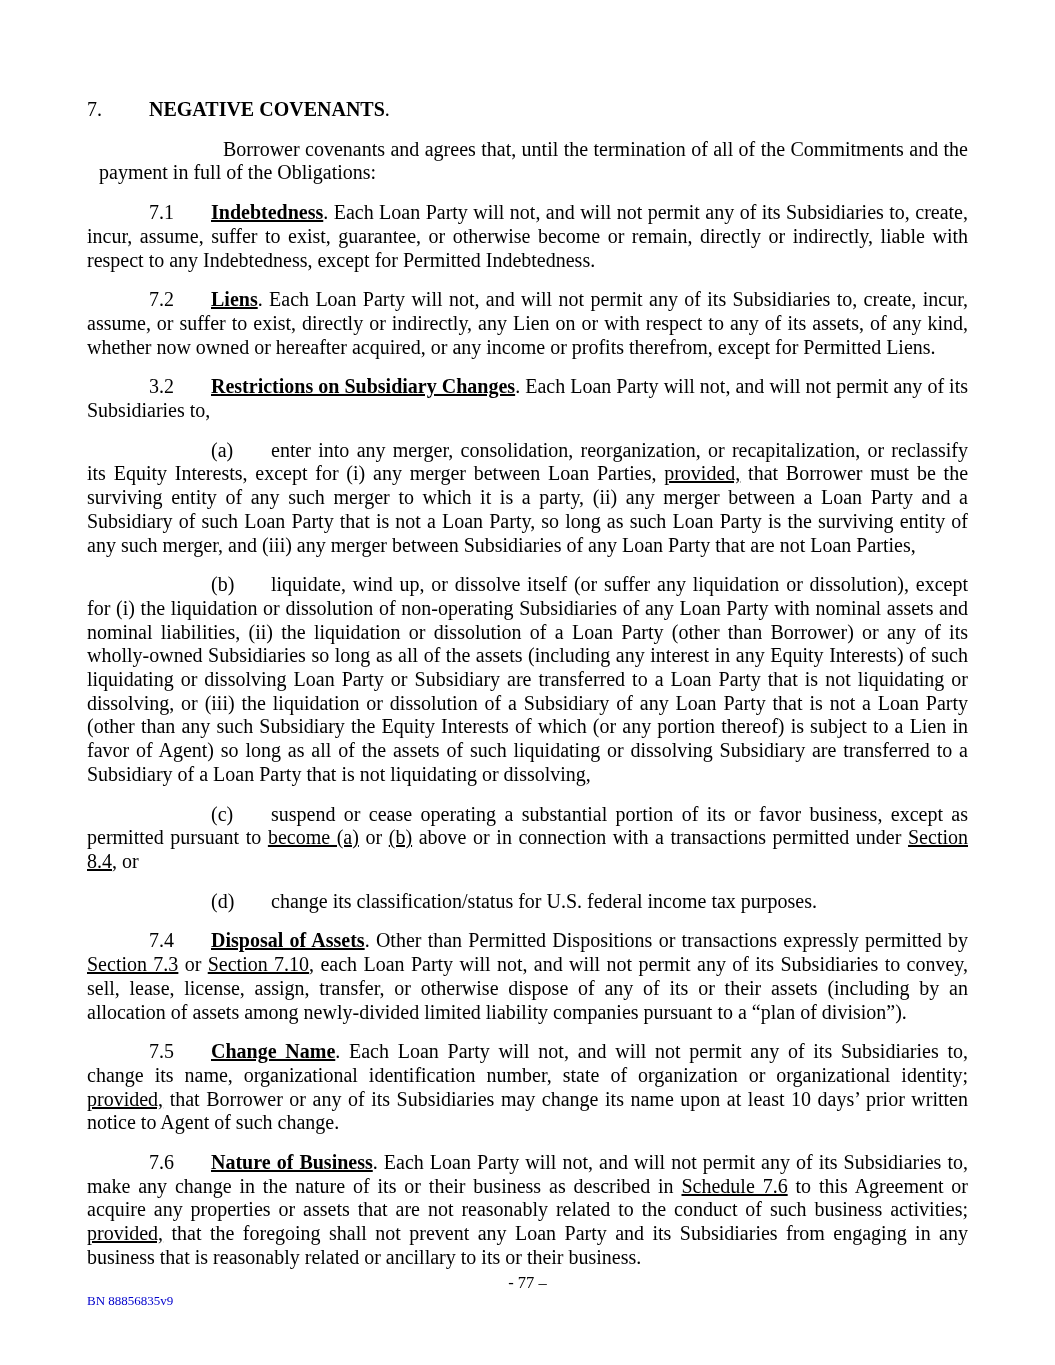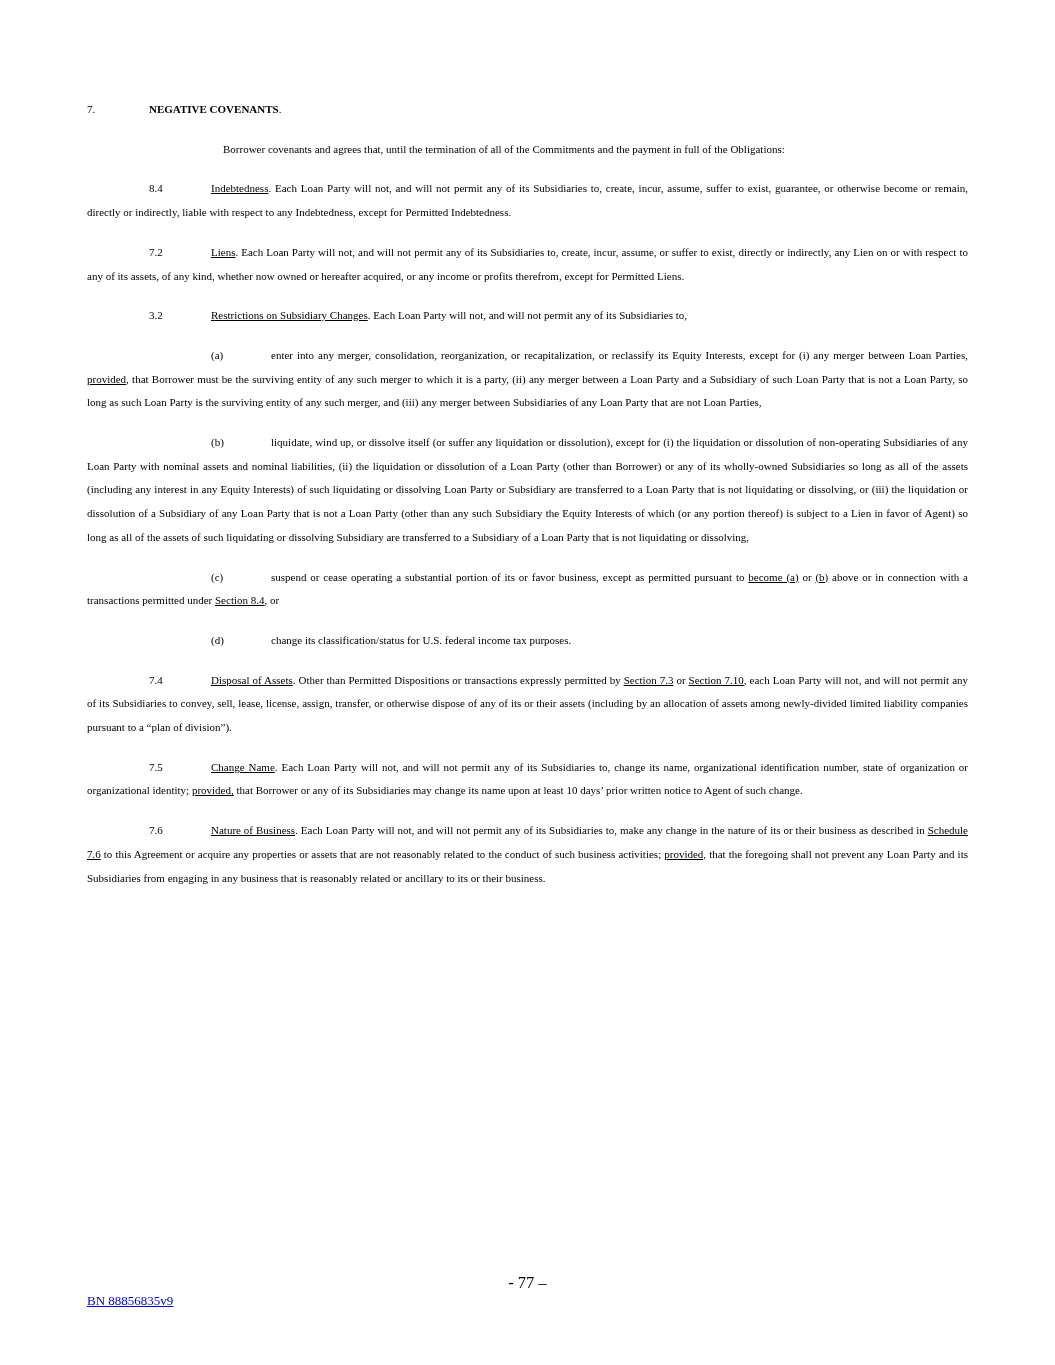--- a/index.html
+++ b/index.html
@@ -12,62 +12,61 @@
     width: 1055px;
     height: 1365px;
     box-sizing: border-box;
     background: #ffffff;
     color: #000000;
     padding: 98px 87px 0 87px;
     font-family: "Liberation Serif", "DejaVu Serif", serif;
     overflow: hidden;
   }
   .para {
-    font-size: 11px;
+    font-size: 20px;
     line-height: 23.7px;
     text-align: justify;
     margin: 0 0 16px 0;
   }
   .h-para { text-indent: 0; }
   .intro  { text-indent: 124px; margin-left: 12px; }
   .sub    { text-indent: 62px; }
   .clause { text-indent: 124px; }
   .num    { display: inline-block; width: 62px; text-indent: 0; }
   .clabel { display: inline-block; width: 60px; text-indent: 0; }
   .b  { font-weight: bold; }
-  .bu { font-weight: normal; text-decoration: underline; }
+  .bu { font-weight: bold; text-decoration: underline; }
   .u  { text-decoration: underline; }
   .footer-page {
     position: absolute;
     left: 0;
     right: 0;
     bottom: 72px;
     text-align: center;
     font-size: 16.5px;
   }
   .footer-ref {
     position: absolute;
     left: 87px;
     bottom: 56px;
     font-size: 13px;
     color: #0000cc;
-    text-decoration: underline;
     text-align: right;
   }
 </style>
 </head>
 <body>
 
 <div class="page">
 
   <p class="para h-para"><span class="num">7.</span><span class="b">NEGATIVE COVENANTS</span><span>.</span></p>
 
   <p class="para intro">Borrower covenants and agrees that, until the termination of all of the Commitments and the payment in full of the Obligations:</p>
 
-  <p class="para sub"><span class="num">8.4</span><span class="bu">Indebtedness</span><span>. Each Loan Party will not, and will not permit any of its Subsidiaries to, create, incur, assume, suffer to exist, guarantee, or otherwise become or remain, directly or indirectly, liable with respect to any Indebtedness, except for Permitted Indebtedness.</span></p>
+  <p class="para sub"><span class="num">7.1</span><span class="bu">Indebtedness</span><span>. Each Loan Party will not, and will not permit any of its Subsidiaries to, create, incur, assume, suffer to exist, guarantee, or otherwise become or remain, directly or indirectly, liable with respect to any Indebtedness, except for Permitted Indebtedness.</span></p>
 
   <p class="para sub"><span class="num">7.2</span><span class="bu">Liens</span><span>. Each Loan Party will not, and will not permit any of its Subsidiaries to, create, incur, assume, or suffer to exist, directly or indirectly, any Lien on or with respect to any of its assets, of any kind, whether now owned or hereafter acquired, or any income or profits therefrom, except for Permitted Liens.</span></p>
 
   <p class="para sub"><span class="num">3.2</span><span class="bu">Restrictions on Subsidiary Changes</span><span>. Each Loan Party will not, and will not permit any of its Subsidiaries to,</span></p>
 
   <p class="para clause"><span class="clabel">(a)</span><span>enter into any merger, consolidation, reorganization, or recapitalization, or reclassify its Equity Interests, except for (i) any merger between Loan Parties, </span><span class="u">provided,</span><span> that Borrower must be the surviving entity of any such merger to which it is a party, (ii) any merger between a Loan Party and a Subsidiary of such Loan Party that is not a Loan Party, so long as such Loan Party is the surviving entity of any such merger, and (iii) any merger between Subsidiaries of any Loan Party that are not Loan Parties,</span></p>
 
   <p class="para clause"><span class="clabel">(b)</span><span>liquidate, wind up, or dissolve itself (or suffer any liquidation or dissolution), except for (i) the liquidation or dissolution of non-operating Subsidiaries of any Loan Party with nominal assets and nominal liabilities, (ii) the liquidation or dissolution of a Loan Party (other than Borrower) or any of its wholly-owned Subsidiaries so long as all of the assets (including any interest in any Equity Interests) of such liquidating or dissolving Loan Party or Subsidiary are transferred to a Loan Party that is not liquidating or dissolving, or (iii) the liquidation or dissolution of a Subsidiary of any Loan Party that is not a Loan Party (other than any such Subsidiary the Equity Interests of which (or any portion thereof) is subject to a Lien in favor of Agent) so long as all of the assets of such liquidating or dissolving Subsidiary are transferred to a Subsidiary of a Loan Party that is not liquidating or dissolving,</span></p>
 
   <p class="para clause"><span class="clabel">(c)</span><span>suspend or cease operating a substantial portion of its or favor business, except as permitted pursuant to </span><span class="u">become (a)</span><span> or </span><span class="u">(b)</span><span> above or in connection with a transactions permitted under </span><span class="u">Section 8.4</span><span>, or</span></p>

